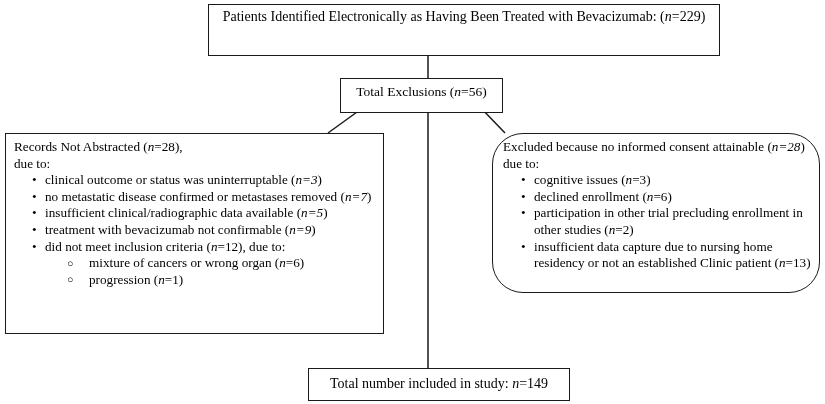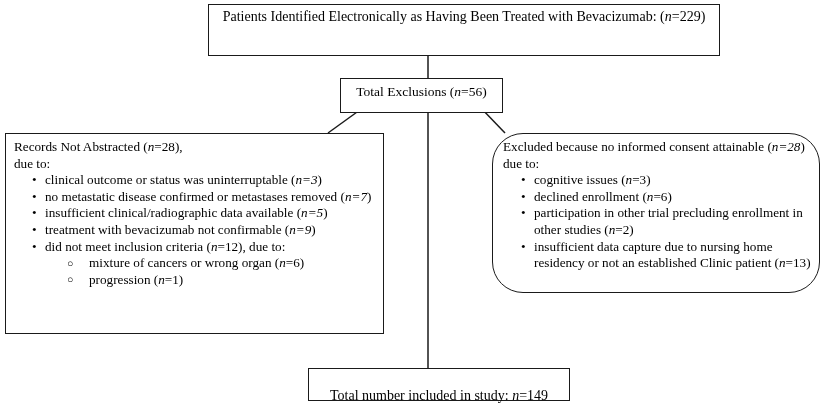--- a/index.html
+++ b/index.html
@@ -14,21 +14,21 @@
   }
   .box {
     position: absolute;
     box-sizing: border-box;
     background: var(--background, #ffffff);
     border: 1.5px solid var(--border, #1a1a1a);
   }
   .box-center { text-align: center; font-size: 14px; }
   #top-box        { left: 208px; top: 4px;   width: 512px; height: 52px; padding-top: 4px; }
   #exclusions-box { left: 340px; top: 78px;  width: 163px; height: 35px; padding-top: 5px; font-size: 13.5px; }
-  #total-box      { left: 308px; top: 368px; width: 262px; height: 33px; padding-top: 19px; }
+  #total-box      { left: 308px; top: 368px; width: 262px; height: 33px; padding-top: 7px; }
   #left-box  { left: 5px;   top: 133px; width: 379px; height: 201px; padding: 5px 4px 0 8px;  font-size: 13.2px; line-height: 16.6px; }
   #right-box { left: 492px; top: 133px; width: 328px; height: 160px; padding: 5px 4px 0 10px; font-size: 13.2px; line-height: 16.6px; border-radius: 31px; }
   .connectors { position: absolute; left: 0; top: 0; width: 825px; height: 404px; pointer-events: none; }
   ul.bullet-list { list-style: none; margin: 0; padding: 0 0 0 18px; }
   ul.bullet-list > li { position: relative; padding-left: 13px; }
   ul.bullet-list > li::before {
     content: "\2022";
     position: absolute; left: 0; top: 0;
   }
   ul.sub-list { list-style: none; margin: 0; padding: 0 0 0 22px; }

